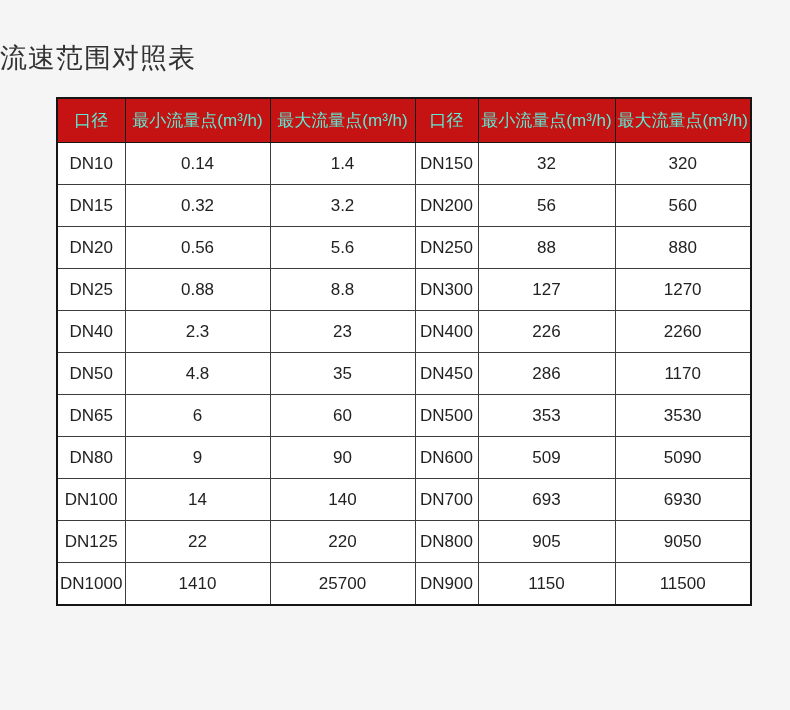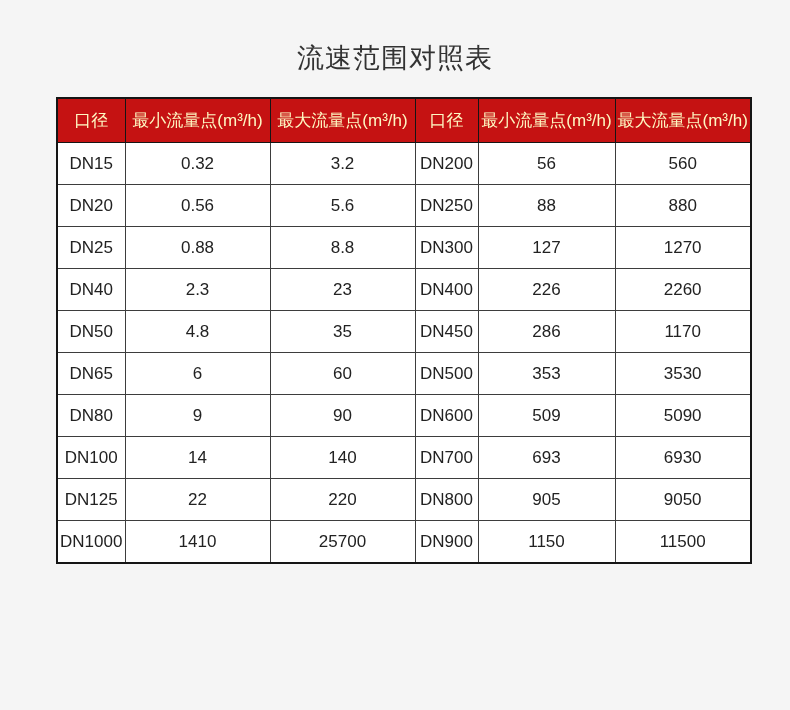--- a/index.html
+++ b/index.html
@@ -5,42 +5,42 @@
   html, body { margin: 0; padding: 0; }
   body {
     width: 790px;
     height: 710px;
     background: #f5f5f5;
     font-family: "Liberation Sans", "DejaVu Sans", sans-serif;
     overflow: hidden;
   }
   .page-title {
     margin: 40px 0 21px 0;
-    text-align: center;
+    text-align: left;
     font-size: 27px;
     font-weight: 500;
     color: #333333;
     letter-spacing: 1px;
   }
   table.flow-table {
     border-collapse: collapse;
     table-layout: fixed;
     margin-left: 56px;
     background: #ffffff;
     border: 2px solid #151515;
   }
   col.c-dn-l   { width: 68px; }
   col.c-min-l  { width: 145px; }
   col.c-max-l  { width: 145px; }
   col.c-dn-r   { width: 63px; }
   col.c-min-r  { width: 137px; }
   col.c-max-r  { width: 133px; }
   th {
     height: 43px;
-    color: #fef9c3;
+    color: #5eead4;
     font-size: 17px;
     font-weight: 400;
     text-align: center;
     vertical-align: middle;
     border: 1px solid #151515;
     padding: 0 2px;
     white-space: nowrap;
     overflow: hidden;
   }
   td {
@@ -73,20 +73,28 @@
     <tr>
       <th style="background: rgb(197, 18, 18);">口径</th>
       <th style="background: rgb(197, 18, 18);">最小流量点(m³/h)</th>
       <th style="background: rgb(197, 18, 18);">最大流量点(m³/h)</th>
       <th style="background: rgb(197, 18, 18);">口径</th>
       <th style="background: rgb(197, 18, 18);">最小流量点(m³/h)</th>
       <th style="background: rgb(197, 18, 18);">最大流量点(m³/h)</th>
     </tr>
   </thead>
   <tbody>
+      <tr>
+        <td>DN10</td>
+        <td>0.14</td>
+        <td>1.4</td>
+        <td>DN150</td>
+        <td>32</td>
+        <td>320</td>
+      </tr>
       <tr>
         <td>DN15</td>
         <td>0.32</td>
         <td>3.2</td>
         <td>DN200</td>
         <td>56</td>
         <td>560</td>
       </tr>
       <tr>
         <td>DN20</td>

